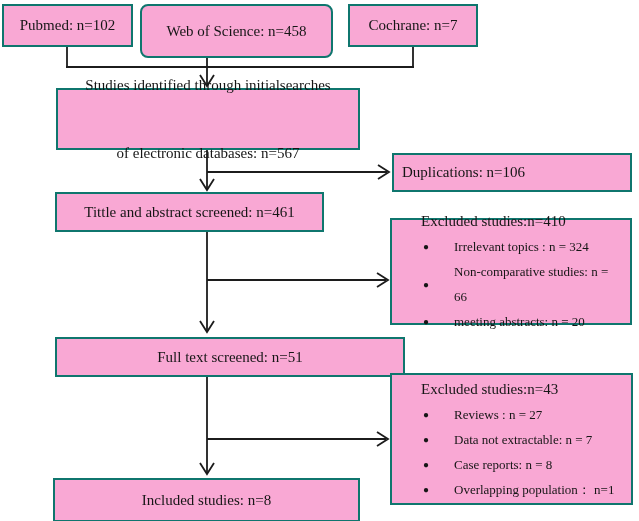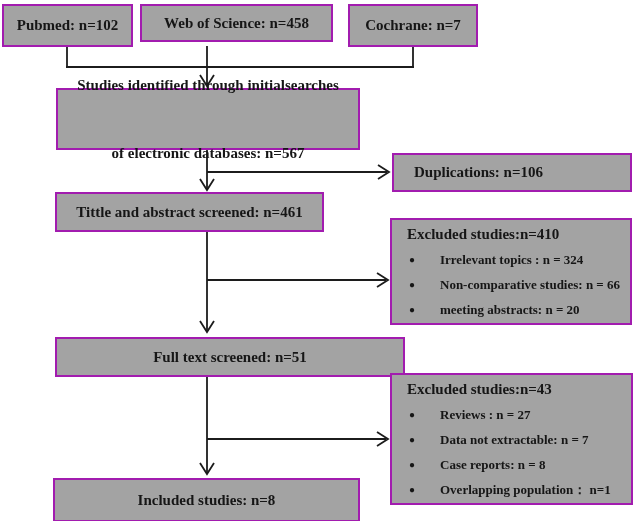--- a/index.html
+++ b/index.html
@@ -18,47 +18,46 @@
   }
   .connectors {
     position: absolute;
     left: 0;
     top: 0;
     pointer-events: none;
   }
   .box {
     position: absolute;
     box-sizing: border-box;
-    border: 2px solid #a21caf;
-    background: #a3a3a3;
+    border: 2px solid #0f766e;
+    background: #f9a8d4;
     display: flex;
     align-items: center;
     justify-content: center;
     text-align: center;
     font-size: 15px;
     line-height: 1.25;
-    font-weight: bold;
   }
   .b-pubmed      { left: 2px;   top: 4px;   width: 131px; height: 43px; }
-  .b-wos         { left: 140px; top: 4px;   width: 193px; height: 38px; }
+  .b-wos         { left: 140px; top: 4px;   width: 193px; height: 54px; border-radius: 8px; }
   .b-cochrane    { left: 348px; top: 4px;   width: 130px; height: 43px; }
   .b-identified  { left: 56px;  top: 88px;  width: 304px; height: 62px; flex-direction: column; gap: 42px; }
   .b-identified .line { display: block; line-height: 26px; }
-  .b-duplications{ left: 392px; top: 153px; width: 240px; height: 39px; justify-content: flex-start; padding-left: 20px; text-align: left; }
+  .b-duplications{ left: 392px; top: 153px; width: 240px; height: 39px; justify-content: flex-start; padding-left: 8px; text-align: left; }
   .b-titleabs    { left: 55px;  top: 192px; width: 269px; height: 40px; }
   .b-excluded1   { left: 390px; top: 218px; width: 242px; height: 107px; }
   .b-fulltext    { left: 55px;  top: 337px; width: 350px; height: 40px; }
   .b-excluded2   { left: 390px; top: 373px; width: 243px; height: 132px; }
   .b-included    { left: 53px;  top: 478px; width: 307px; height: 44px; }
   .excluded-box {
     flex-direction: column;
     align-items: stretch;
     justify-content: center;
     text-align: left;
-    padding: 4px 2px;
+    padding: 4px 16px;
   }
   .excluded-title {
     margin-left: 13px;
     line-height: 25px;
     font-size: 15px;
   }
   .bullet-row {
     display: flex;
     align-items: center;
     margin-left: 15px;

